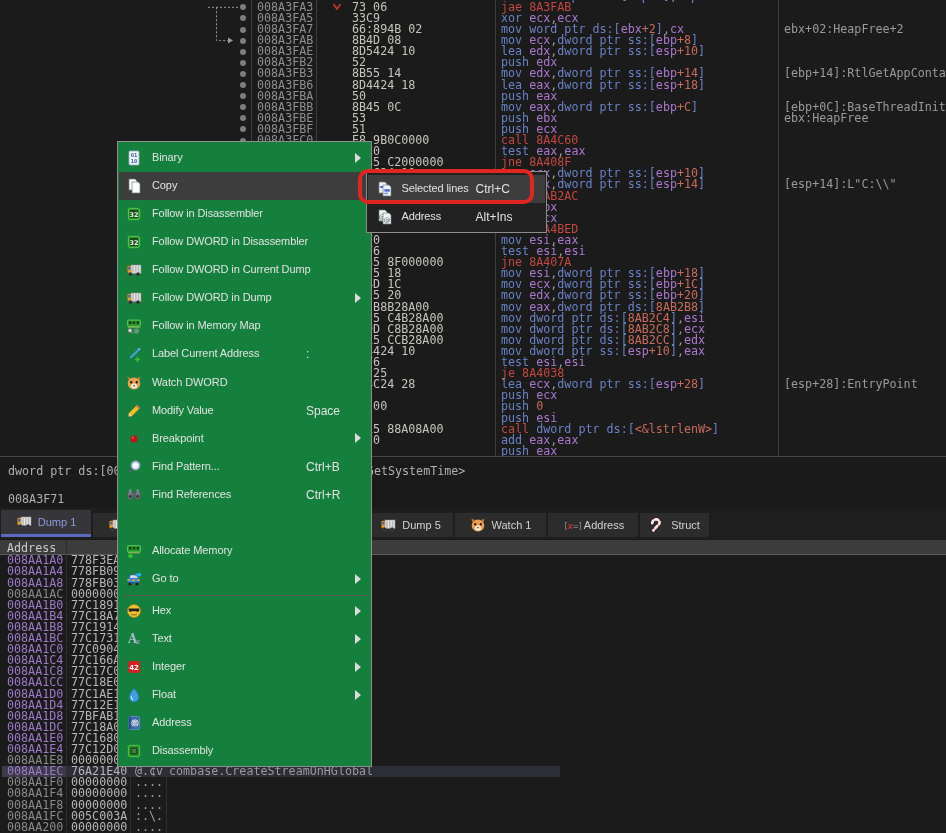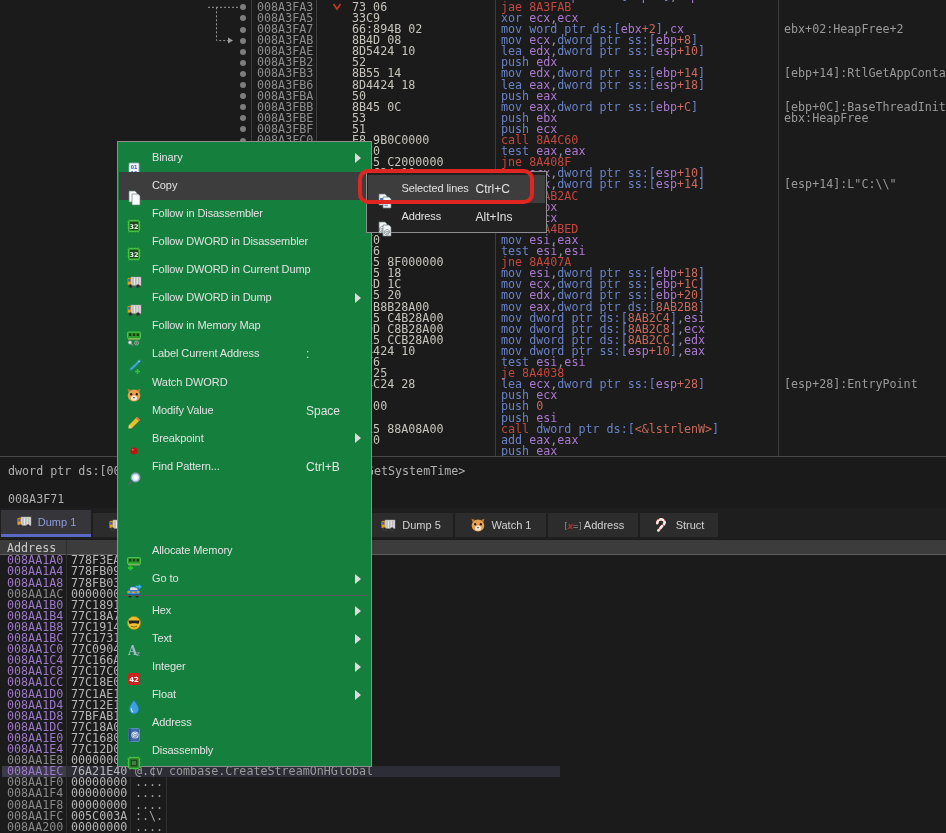--- a/index.html
+++ b/index.html
@@ -52,21 +52,21 @@
   .dump-comment{position:absolute;left:169px;color:#9a9a9a;}
   .dump-vline{position:absolute;width:1px;background:#2e2e2e;top:540px;height:293px;}
   .dump-sel-band{position:absolute;left:2px;width:558px;height:11.2px;background:#2d2d38;}
   .dump-sel-addr{position:absolute;left:2px;width:64px;height:11.2px;background:#3b3b49;}
 
   
   #context-menu{left:117px;top:141px;width:254.5px;height:626px;background:#15803d;
     border:1px solid #8e8e8e;box-sizing:border-box;z-index:50;}
   .menu-item{position:absolute;left:1px;width:251.5px;height:28px;}
   .menu-item.hover{background:#3d3d3d;text-align:right;}
-  .mi-icon{position:absolute;left:7px;top:18px;width:16px;height:16px;}
+  .mi-icon{position:absolute;left:7px;top:6px;width:16px;height:16px;}
   .mi-label{position:absolute;left:33px;top:7px;font-size:11px;letter-spacing:-0.1px;color:#e2e2e2;white-space:nowrap;}
   .mi-shortcut{position:absolute;left:187px;top:7px;font-size:12px;color:#e2e2e2;white-space:nowrap;}
   .mi-arrow{position:absolute;right:10px;top:8.5px;width:0;height:0;
     border-left:6px solid #dcdcdc;border-top:5.5px solid transparent;border-bottom:5.5px solid transparent;}
   .menu-sep{position:absolute;left:4px;width:246px;height:1px;background:#5a5a5a;}
 
   
   #submenu{left:365.5px;top:171px;width:181.5px;height:62px;background:#222223;
     border:1px solid #8e8e8e;box-sizing:border-box;z-index:60;}
   #submenu .menu-item{width:177px;}
@@ -223,21 +223,21 @@
     </div>
     <div class="tab" style="left:548px;width:90px;">
       <span style="width:16px;height:16px;flex:none;display:inline-block;"><svg viewBox="0 0 20 16" width="20" height="16">
     <text x="1" y="11.5" font-family="DejaVu Sans Mono,monospace" font-size="9" fill="#8a8a8a">[</text>
     <text x="5.5" y="11.5" font-family="DejaVu Sans,sans-serif" font-size="9" font-style="italic" font-weight="bold" fill="#b03030">x</text>
     <text x="11" y="11.5" font-family="DejaVu Sans Mono,monospace" font-size="9" fill="#8a8a8a">=</text>
     <text x="15.5" y="11.5" font-family="DejaVu Sans Mono,monospace" font-size="9" fill="#8a8a8a">]</text>
         </svg></span>
       <span class="tab-label">Address</span>
     </div>
-    <div class="tab" style="left:640px;width:78px;">
+    <div class="tab" style="left:640px;width:69px;">
       <span style="width:16px;height:16px;flex:none;display:inline-block;"><svg viewBox="0 0 16 16" width="16" height="16">
     <path d="M3.2 6.2 Q3.6 2.6 7 2.3 Q10.4 2.6 10.6 5.4 Q10.4 7.4 8.6 8.6 L4.4 13.4" fill="none" stroke="#c02020" stroke-width="2.6" stroke-linecap="round"></path>
     <path d="M3.2 6.2 Q3.6 2.6 7 2.3 Q10.4 2.6 10.6 5.4 Q10.4 7.4 8.6 8.6 L4.4 13.4" fill="none" stroke="#f5f0f0" stroke-width="2.6" stroke-linecap="round" stroke-dasharray="2.6,2.6"></path>
         </svg></span>
       <span class="tab-label">Struct</span>
     </div>
   </div>
 
 <div id="dump-header" class="abs">
   <div class="hdr mono" style="left:7px;">Address</div>
@@ -400,20 +400,33 @@
     </div>
     <div class="menu-item" style="top:310.77px">
       <span class="mi-icon"><svg viewBox="0 0 16 16" width="16" height="16">
     <circle cx="9.5" cy="6.5" r="4.2" fill="#dfe8f0" stroke="#8fa6c0" stroke-width="1.4"></circle>
     <circle cx="9.5" cy="6.5" r="2.2" fill="#f8fbff"></circle>
     <path d="M6.3 9.7 L2.5 13.5" stroke="#55606a" stroke-width="2"></path>
         </svg></span>
       <span class="mi-label">Find Pattern...</span>
       <span class="mi-shortcut">Ctrl+B</span>
     </div>
+    <div class="menu-item" style="top:338.84px">
+      <span class="mi-icon"><svg viewBox="0 0 16 16" width="16" height="16">
+    <rect x="1.5" y="4" width="5.4" height="8.5" rx="2.4" fill="#737b82" stroke="#4a5158" stroke-width="0.7"></rect>
+    <rect x="9.1" y="4" width="5.4" height="8.5" rx="2.4" fill="#737b82" stroke="#4a5158" stroke-width="0.7"></rect>
+    <rect x="6.4" y="6" width="3.2" height="3" fill="#5a6268"></rect>
+    <circle cx="4.2" cy="9.5" r="1.7" fill="#3a4045"></circle>
+    <circle cx="11.8" cy="9.5" r="1.7" fill="#3a4045"></circle>
+    <rect x="3" y="2.6" width="2.4" height="2" fill="#8a9298"></rect>
+    <rect x="10.6" y="2.6" width="2.4" height="2" fill="#8a9298"></rect>
+        </svg></span>
+      <span class="mi-label">Find References</span>
+      <span class="mi-shortcut">Ctrl+R</span>
+    </div>
     <div class="menu-item" style="top:394.98px">
       <span class="mi-icon"><svg viewBox="0 0 16 16" width="16" height="16">
     <rect x="1.5" y="2.5" width="13" height="6.5" rx="1" fill="#2e9b2e" stroke="#58d058" stroke-width="0.8"></rect>
     <rect x="3" y="3.9" width="2.4" height="2.6" fill="#133f13"></rect>
           <rect x="6.8" y="3.9" width="2.4" height="2.6" fill="#133f13"></rect>
           <rect x="10.6" y="3.9" width="2.4" height="2.6" fill="#133f13"></rect>
     <g stroke="#d8c86a" stroke-width="0.9">
             <path d="M3 9v1.6 M5 9v1.6 M7 9v1.6 M9 9v1.6 M11 9v1.6 M13 9v1.6"></path>
           </g>
     <g stroke="#30c030" stroke-width="1.8">

